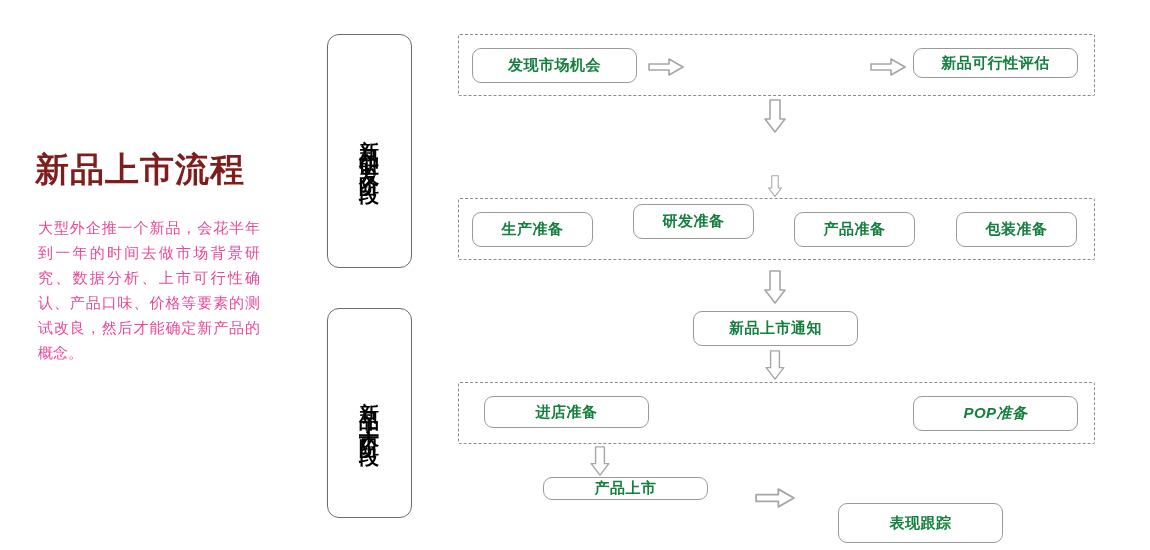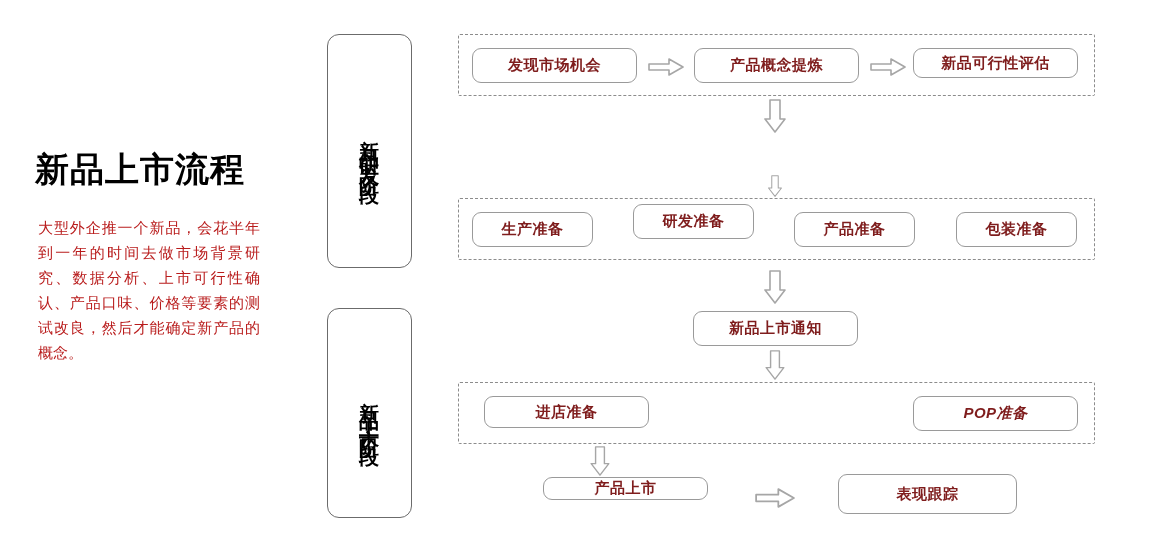--- a/index.html
+++ b/index.html
@@ -24,31 +24,31 @@
 
   
   .intro-title {
     position: absolute;
     left: 35px;
     top: 151px;
     width: 250px;
     font-size: 34px;
     font-weight: bold;
     letter-spacing: 1px;
-    color: #000000;
+    color: #7f1d1d;
     line-height: 1.1;
   }
   .intro-body {
     position: absolute;
     left: 38px;
     top: 215px;
     width: 222px;
     font-size: 15px;
     line-height: 25px;
-    color: #b91c1c;
+    color: #ec4899;
     text-align: justify;
   }
 
   
   .stage-box {
     position: absolute;
     box-sizing: border-box;
     border: 1.6px solid #6b6b6b;
     border-radius: 12px;
     background: #ffffff;
@@ -80,21 +80,21 @@
     position: absolute;
     box-sizing: border-box;
     border: 1.4px solid #9a9a9a;
     border-radius: 9px;
     background: #ffffff;
     display: flex;
     align-items: center;
     justify-content: center;
     font-size: 15px;
     font-weight: bold;
-    color: #7f1d1d;
+    color: #15803d;
     letter-spacing: 0.5px;
     text-align: center;
   }
 
   
   .arrow {
     position: absolute;
   }
   .arrow svg { display: block; }
 </style>
@@ -117,21 +117,20 @@
   <div class="dash-group" style="left:458px; top:34px; width:637px; height:62px;"></div>
 
   <div class="node" style="left:472px; top:48px; width:165px; height:35px;">发现市场机会</div>
 
   <div class="arrow" style="left:648px; top:58px;">
     <svg width="36" height="18" viewBox="0 0 36 18">
       <polygon points="1,6 21,6 21,1 35,9 21,17 21,12 1,12" fill="#ffffff" stroke="#a6a6a6" stroke-width="1.6" stroke-linejoin="round"></polygon>
     </svg>
   </div>
 
-  <div class="node" style="left:694px; top:48px; width:165px; height:35px;">产品概念提炼</div>
 
   <div class="arrow" style="left:870px; top:58px;">
     <svg width="36" height="18" viewBox="0 0 36 18">
       <polygon points="1,6 21,6 21,1 35,9 21,17 21,12 1,12" fill="#ffffff" stroke="#a6a6a6" stroke-width="1.6" stroke-linejoin="round"></polygon>
     </svg>
   </div>
 
   <div class="node" style="left:913px; top:48px; width:165px; height:30px;">新品可行性评估</div>
 
   <div class="arrow" style="left:764px; top:99px;">
@@ -180,15 +179,15 @@
   </div>
 
   <div class="node" style="left:543px; top:477px; width:165px; height:23px;">产品上市</div>
 
   <div class="arrow" style="left:755px; top:488px;">
     <svg width="40" height="20" viewBox="0 0 36 18">
       <polygon points="1,6 21,6 21,1 35,9 21,17 21,12 1,12" fill="#ffffff" stroke="#a6a6a6" stroke-width="1.6" stroke-linejoin="round"></polygon>
     </svg>
   </div>
 
-  <div class="node" style="left:838px; top:474px; width:179px; height:40px;text-align:center;">表现跟踪</div>
+  <div class="node" style="left:838px; top:503px; width:165px; height:40px;text-align:center;">表现跟踪</div>
 
 </div>
 
 </body></html>

